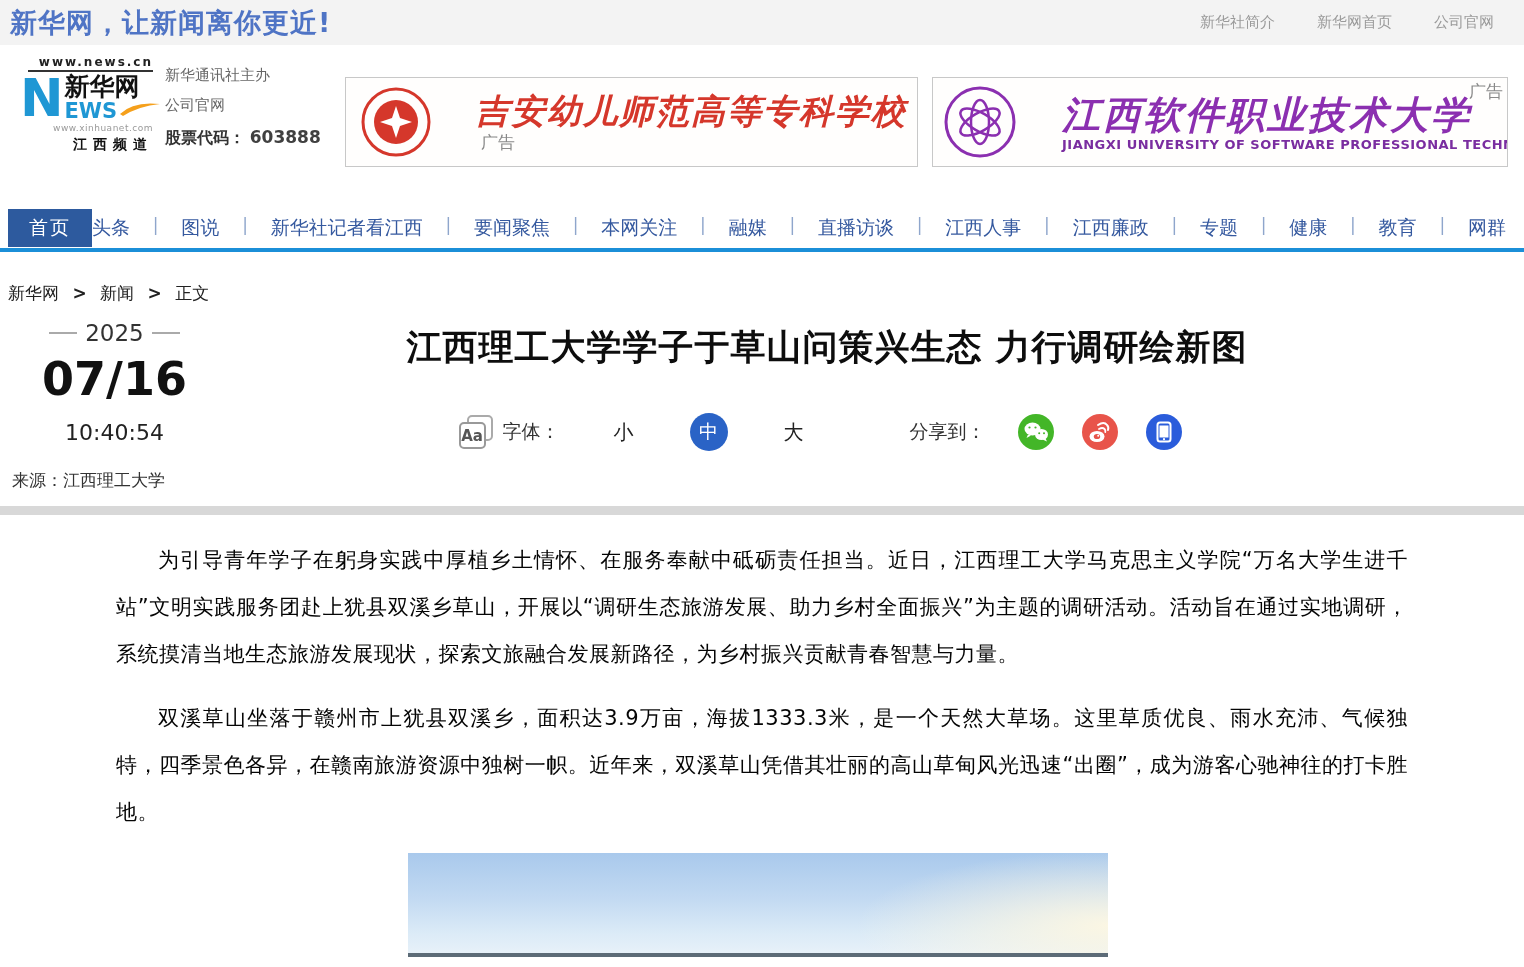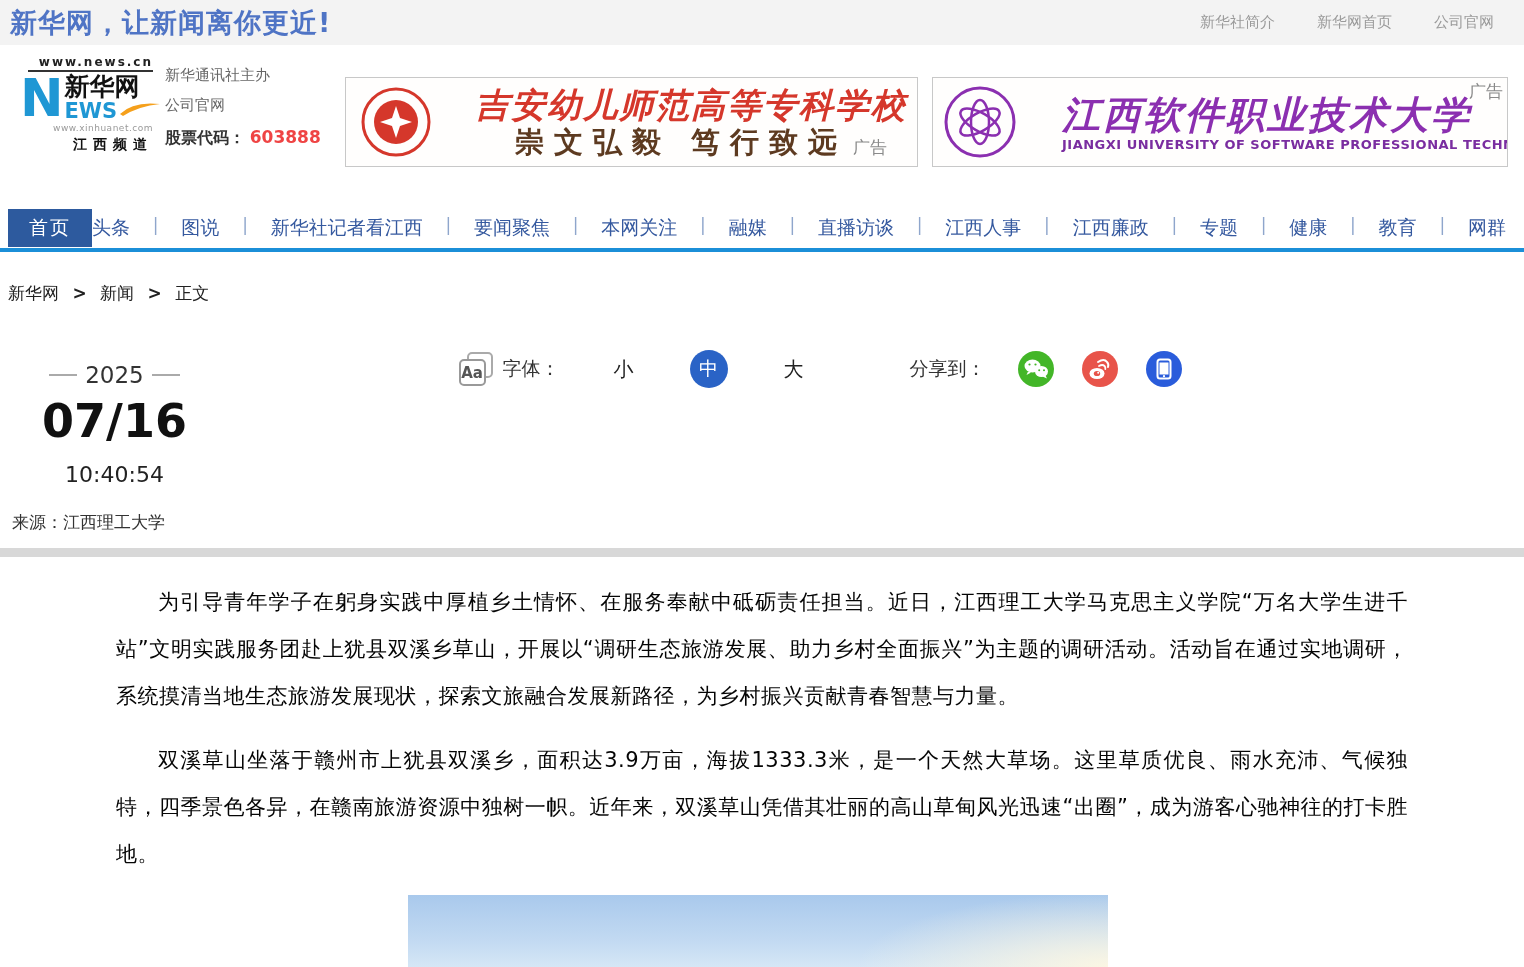--- a/index.html
+++ b/index.html
@@ -24,21 +24,21 @@
   .logo-brand { font-size:25px; font-weight:bold; color:#111; line-height:26px; }
   .logo-ews-row { display:flex; align-items:center; }
   .logo-ews { font-size:21px; font-weight:bold; color:#1f97d4; line-height:22px; }
   .swoosh { margin-left:2px; margin-top:-6px; }
   .logo-url-bottom { font-size:9px; color:#999; margin-top:1px; letter-spacing:.5px; }
   .logo-channel { font-size:14px; font-weight:bold; color:#111; letter-spacing:6px; margin-top:3px; }
 
   .org { position:absolute; left:165px; top:15px; font-size:15px; color:#666; line-height:30px; }
   .stock { margin-top:2px; }
   .stock-label { font-size:16px; font-weight:bold; color:#333; }
-  .stock-code { font-size:17px; font-weight:bold; color:#ef4444; }
+  .stock-code { font-size:17px; font-weight:bold; color:#404040; }
 
   .banner { position:absolute; top:32px; height:90px; border:1px solid #c8c8c8; background:#fffefd;
     display:flex; align-items:center; cursor:pointer; overflow:hidden;gap:33px; }
   .banner1 { left:345px; width:573px; }
   .banner2 { left:932px; width:576px; }
   .b1-logo { margin:0 10px 0 14px; flex:none; }
   .b1-text { flex:1; }
   .b1-title { font-size:34px; font-weight:bold; color:#d5372b; letter-spacing:2px;
     font-style:italic; line-height:40px; white-space:nowrap; }
   .b1-motto-row { display:flex; align-items:flex-end; }
@@ -147,21 +147,20 @@
 
   <div class="banner banner1">
     <svg class="b1-logo" width="72" height="72" viewBox="0 0 72 72">
       <circle cx="36" cy="36" r="33" fill="none" stroke="#d5372b" stroke-width="3"></circle>
       <circle cx="36" cy="36" r="22" fill="#d5372b"></circle>
       <path d="M36 20 L40 32 L52 36 L40 40 L36 52 L32 40 L20 36 L32 32 Z" fill="#fff"></path>
     </svg>
     <div class="b1-text">
       <div class="b1-title">吉安幼儿师范高等专科学校</div>
       <div class="b1-motto-row">
-        <span class="b1-motto">崇文弘毅 笃行致远</span>
         <span class="ad">广告</span>
       </div>
     </div>
   </div>
 
   <div class="banner banner2">
     <svg class="b2-logo" width="74" height="74" viewBox="0 0 74 74">
       <circle cx="37" cy="37" r="34" fill="none" stroke="#8b2fb0" stroke-width="3"></circle>
       <ellipse cx="37" cy="37" rx="9" ry="22" fill="none" stroke="#8b2fb0" stroke-width="2.5"></ellipse>
       <ellipse cx="37" cy="37" rx="9" ry="22" fill="none" stroke="#8b2fb0" stroke-width="2.5" transform="rotate(60 37 37)"></ellipse>
@@ -223,20 +222,21 @@
       <span class="dash"></span>
     </div>
     <div class="md">07/16</div>
     <div class="time">10:40:54</div>
     <div class="source">
       <span>来源：</span><span>江西理工大学</span>
     </div>
   </div>
 
   <div class="head-center">
+    <h1 class="title">江西理工大学学子于草山问策兴生态 力行调研绘新图</h1>
     <div class="tools">
       <span class="aa-icon">
         <span class="aa-back"></span>
         <span class="aa-front">Aa</span>
       </span>
       <span class="font-label">字体：</span>
       <span class="fsize">小</span>
       <span class="fsize active">中</span>
       <span class="fsize">大</span>
       <span class="share-label">分享到：</span>

